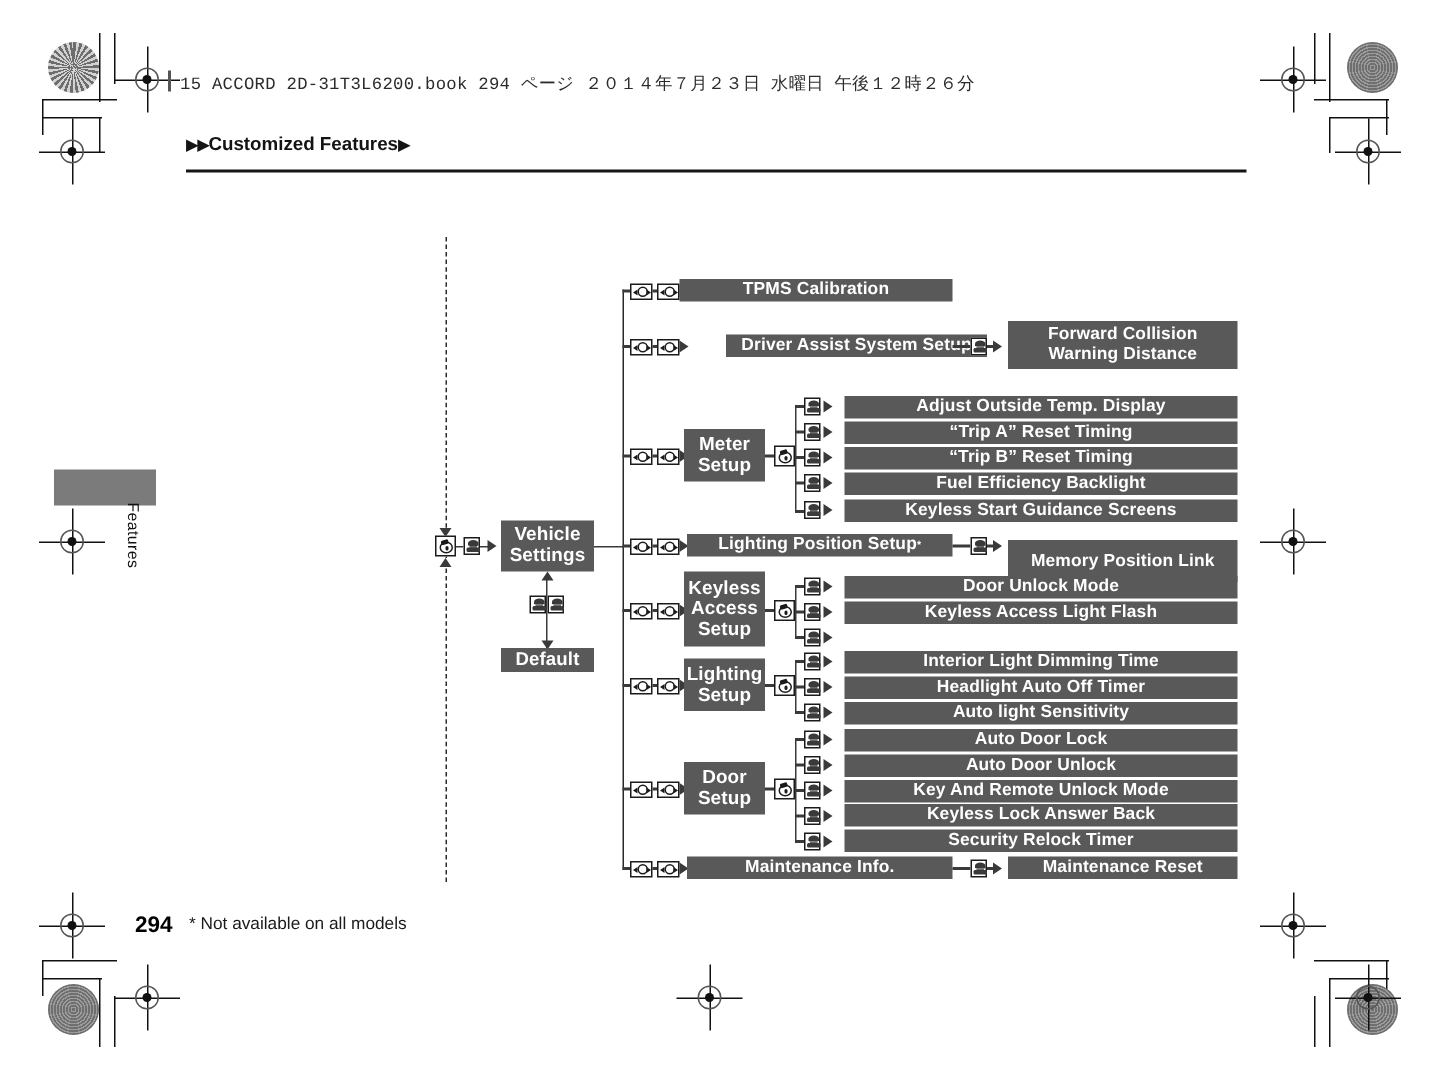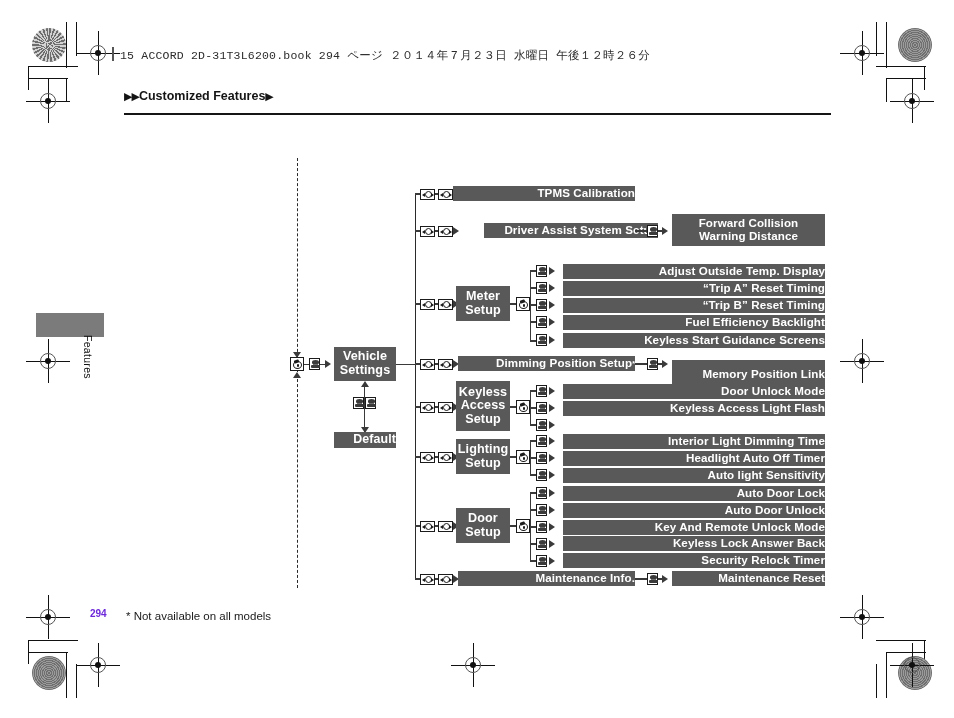--- a/index.html
+++ b/index.html
@@ -39,36 +39,36 @@
   .crumb{position:absolute;left:124px;top:89px;font-size:12.5px;color:#141414;font-weight:700;white-space:nowrap;}
   .crumb .tri{font-size:11px;letter-spacing:-1px;}
   .crumbrule{position:absolute;left:124px;top:113px;width:707px;height:1.6px;background:#151515;}
 
   
   .sidetab{position:absolute;left:36px;top:313px;width:68px;height:24px;background:#7b7b7b;}
   .sidetablabel{position:absolute;left:82px;top:335px;font-size:10.5px;color:#111;
     writing-mode:vertical-rl;text-orientation:mixed;letter-spacing:.3px;}
 
   
-  .pagenum{position:absolute;left:90px;top:608px;font-size:10px;font-weight:700;color:#6d28d9;}
+  .pagenum{position:absolute;left:90px;top:608px;font-size:15px;font-weight:700;color:#000000;}
   .footnote{position:absolute;left:126px;top:610px;font-size:11.5px;color:#1a1a1a;}
 
   
   .chart{position:absolute;left:0;top:0;width:954px;height:718px;}
 
   .dashline{position:absolute;left:297px;top:158px;width:0;height:430px;
     border-left:1.3px dashed #2a2a2a;}
 
   .trunk{position:absolute;background:#2a2a2a;}
 
   .box{position:absolute;background:#595959;color:#ffffff;
     display:flex;align-items:center;justify-content:center;
     font-weight:700;line-height:1.08;text-align:center;
     box-sizing:border-box;}
-  .box.bar{font-size:11.6px;letter-spacing:.1px;justify-content:flex-end;}
+  .box.bar{font-size:11.6px;letter-spacing:.1px;}
   .box.node{font-size:12.6px;letter-spacing:.1px;flex-direction:column;}
 
   .sup{font-size:7px;vertical-align:super;line-height:0;}
 
   
   .icn{position:absolute;box-sizing:border-box;background:#ffffff;border:1.3px solid #1b1b1b;}
   
   .icn.wide{width:15px;height:11px;}
   .icn.wide .knob{position:absolute;left:4px;top:1.5px;width:7px;height:7px;border-radius:50%;
     border:1.4px solid #1b1b1b;box-sizing:border-box;background:#fff;}
@@ -397,21 +397,21 @@
         <div class="arrowR"></div>
       </div>
     <div class="conn" style="left:435px;top:363.3px;width:4px;height:1.4px;"></div>
     <div class="icn wide" style="left:438px;top:358.5px;">
       <div class="arrowL"></div>
         <div class="knob"></div>
         <div class="arrowR"></div>
       </div>
     <div class="chev" style="left:453px;top:360px;"></div>
     <div class="box bar" style="left:458px;top:356px;width:177px;height:15px;">
-      <span>Dimming Position Setup</span>
+      <span>Lighting Position Setup</span>
         <span class="sup">*</span>
     </div>
     <div class="conn" style="left:635px;top:363.3px;width:12px;height:1.4px;"></div>
     <div class="icn tall" style="left:647px;top:358px;">
       <div class="cap"></div>
         <div class="mid"></div>
         <div class="base"></div>
       </div>
     <div class="conn" style="left:658px;top:363.3px;width:5px;height:1.4px;"></div>
     <div class="chev" style="left:662px;top:360px;"></div>

